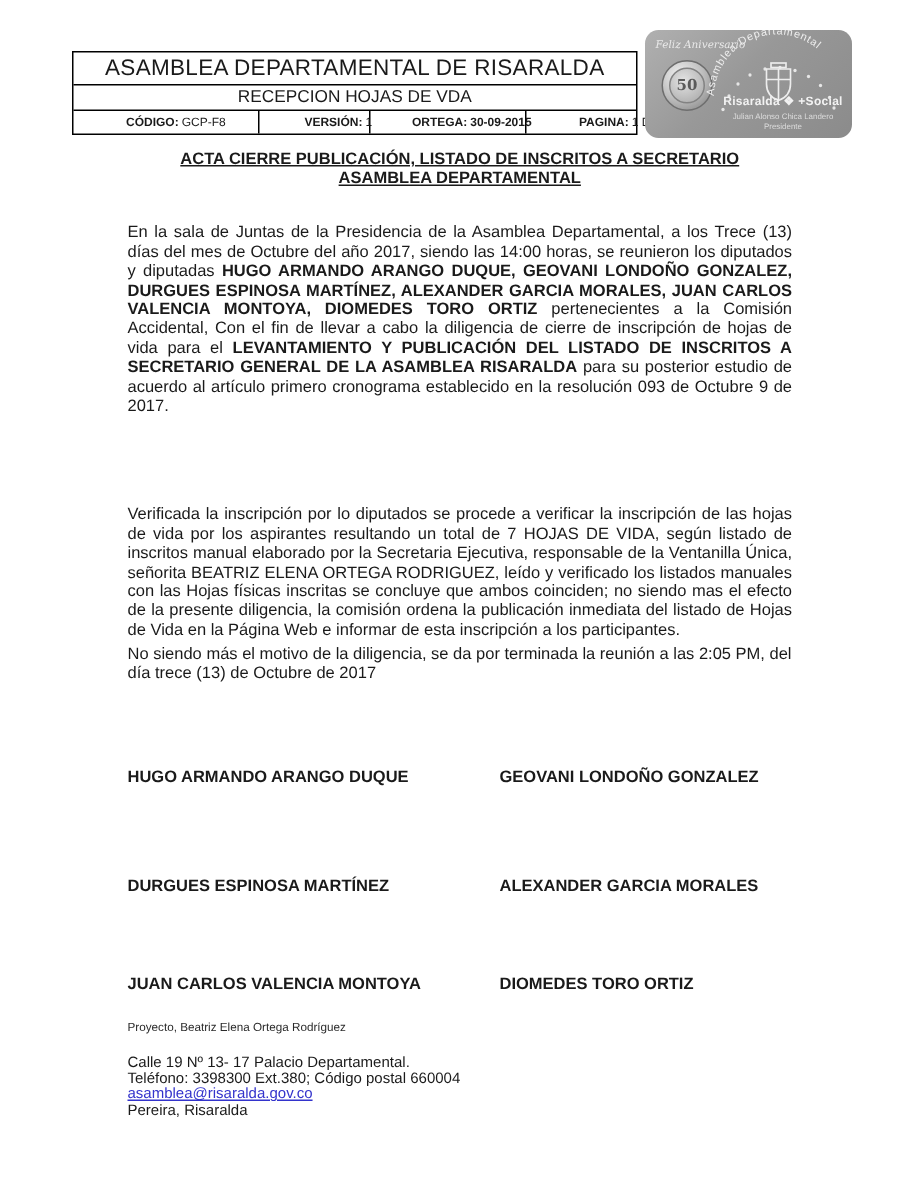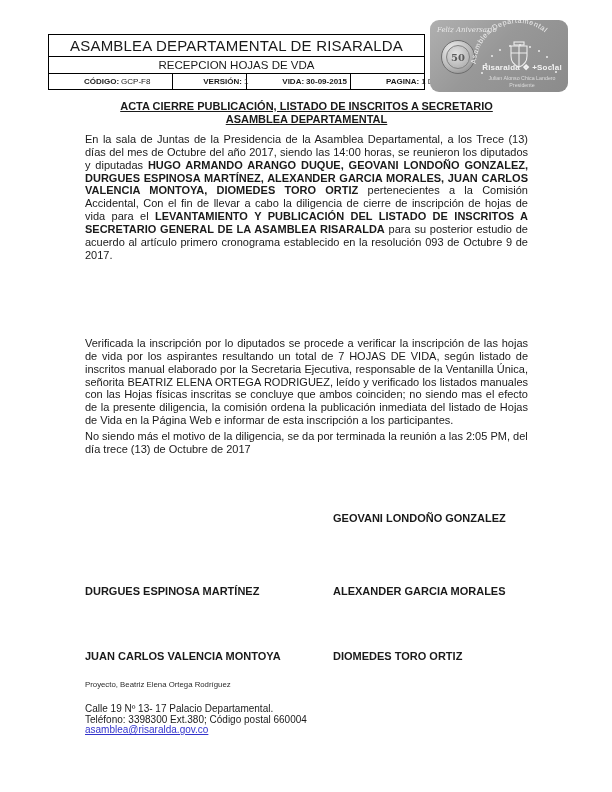--- a/index.html
+++ b/index.html
@@ -38,21 +38,21 @@
     color:#f2f2f2;white-space:nowrap;letter-spacing:.2px;}
   .pres-name{position:absolute;left:46px;top:55px;width:92px;text-align:center;font-size:5.3px;
     color:#dcdcdc;white-space:nowrap;}
   .pres-title{position:absolute;left:46px;top:62px;width:92px;text-align:center;font-size:5.3px;
     color:#dcdcdc;}
   
   .acta-title{position:absolute;left:85px;top:100px;width:443px;text-align:center;
     font-size:11px;font-weight:bold;line-height:13px;}
   .acta-title span{text-decoration:underline;}
   .para{position:absolute;left:85px;width:443px;font-size:11px;line-height:12.85px;text-align:justify;}
-  .p1{top:133px;}
+  .p1{top:149px;}
   .p2{top:303px;margin-top:34px;}
   .p3{top:430px;text-align:left;}
   
   .sig-row{position:absolute;left:85px;width:460px;height:14px;font-size:11px;font-weight:bold;}
   .sig-left{position:absolute;left:0;top:0;white-space:nowrap;}
   .sig-right{position:absolute;left:248px;top:0;white-space:nowrap;}
   .sr1{top:512px;} .sr2{top:585px;} .sr3{top:650px;text-align:center;}
   
   .proyecto{position:absolute;left:85px;top:680px;font-size:7.8px;color:#2b2b2b;}
   .footer{position:absolute;left:85px;top:704px;font-size:10px;line-height:10.6px;color:#1a1a1a;}
@@ -69,21 +69,21 @@
     <div class="hb-meta">
       <div class="hb-cell c1">
         <b>CÓDIGO:</b>
         <span>GCP-F8</span>
       </div>
       <div class="hb-cell c2">
         <b>VERSIÓN:</b>
         <span>1</span>
       </div>
       <div class="hb-cell c3">
-        <b>VIDA:</b>
+        <b>ORTEGA:</b>
         <span>30-09-2015</span>
       </div>
       <div class="hb-cell c4">
         <b>PAGINA:</b>
         <span>1 DE 1</span>
       </div>
     </div>
   </div>
 
   <div class="logo-card">
@@ -129,32 +129,34 @@
     <span>ASAMBLEA DEPARTAMENTAL</span>
   </div>
 
   <div class="para p1"><span>En la sala de Juntas de la Presidencia de la Asamblea Departamental, a los  Trece (13) días del mes de Octubre del año 2017, siendo las 14:00 horas, se reunieron los diputados y diputadas </span><b>HUGO ARMANDO ARANGO DUQUE, GEOVANI LONDOÑO GONZALEZ, DURGUES ESPINOSA MARTÍNEZ, ALEXANDER GARCIA MORALES, JUAN CARLOS VALENCIA MONTOYA, DIOMEDES TORO ORTIZ</b><span> pertenecientes a la Comisión Accidental, Con el fin de llevar a cabo la diligencia de cierre de inscripción de  hojas de vida para el </span><b>LEVANTAMIENTO Y PUBLICACIÓN DEL  LISTADO DE INSCRITOS A  SECRETARIO GENERAL DE LA ASAMBLEA RISARALDA</b><span> para su posterior estudio de acuerdo al artículo primero cronograma establecido en la resolución 093  de Octubre 9 de 2017.</span></div>
 
   <div class="para p2">Verificada la inscripción por lo diputados se procede a verificar  la inscripción de las hojas de vida por los aspirantes resultando un total de 7 HOJAS DE VIDA, según listado de inscritos manual elaborado por la Secretaria Ejecutiva, responsable de la Ventanilla Única, señorita BEATRIZ ELENA ORTEGA RODRIGUEZ, leído y verificado los listados manuales con las Hojas físicas inscritas  se concluye que ambos coinciden; no siendo mas el efecto de la presente diligencia, la comisión ordena la publicación inmediata del listado de Hojas de Vida en la Página Web e informar de esta inscripción a los participantes.</div>
 
   <div class="para p3">No siendo más el motivo de la diligencia, se da por terminada la reunión a las 2:05 PM,  del día trece (13)  de Octubre  de 2017</div>
 
   <div class="sig-row sr1">
+    <span class="sig-left">HUGO ARMANDO ARANGO DUQUE</span>
     <span class="sig-right">GEOVANI LONDOÑO GONZALEZ</span>
   </div>
   <div class="sig-row sr2">
     <span class="sig-left">DURGUES ESPINOSA MARTÍNEZ</span>
     <span class="sig-right">ALEXANDER GARCIA MORALES</span>
   </div>
   <div class="sig-row sr3">
     <span class="sig-left">JUAN CARLOS VALENCIA MONTOYA</span>
     <span class="sig-right">DIOMEDES TORO ORTIZ</span>
   </div>
 
   <div class="proyecto">Proyecto, Beatriz Elena Ortega Rodríguez</div>
 
   <div class="footer">
     <div>Calle 19 Nº 13- 17 Palacio Departamental.</div>
     <div>Teléfono: 3398300 Ext.380; Código postal 660004</div>
     <div><a>asamblea@risaralda.gov.co</a></div>
+    <div>Pereira, Risaralda</div>
   </div>
 
 </div>
 
 </body></html>

